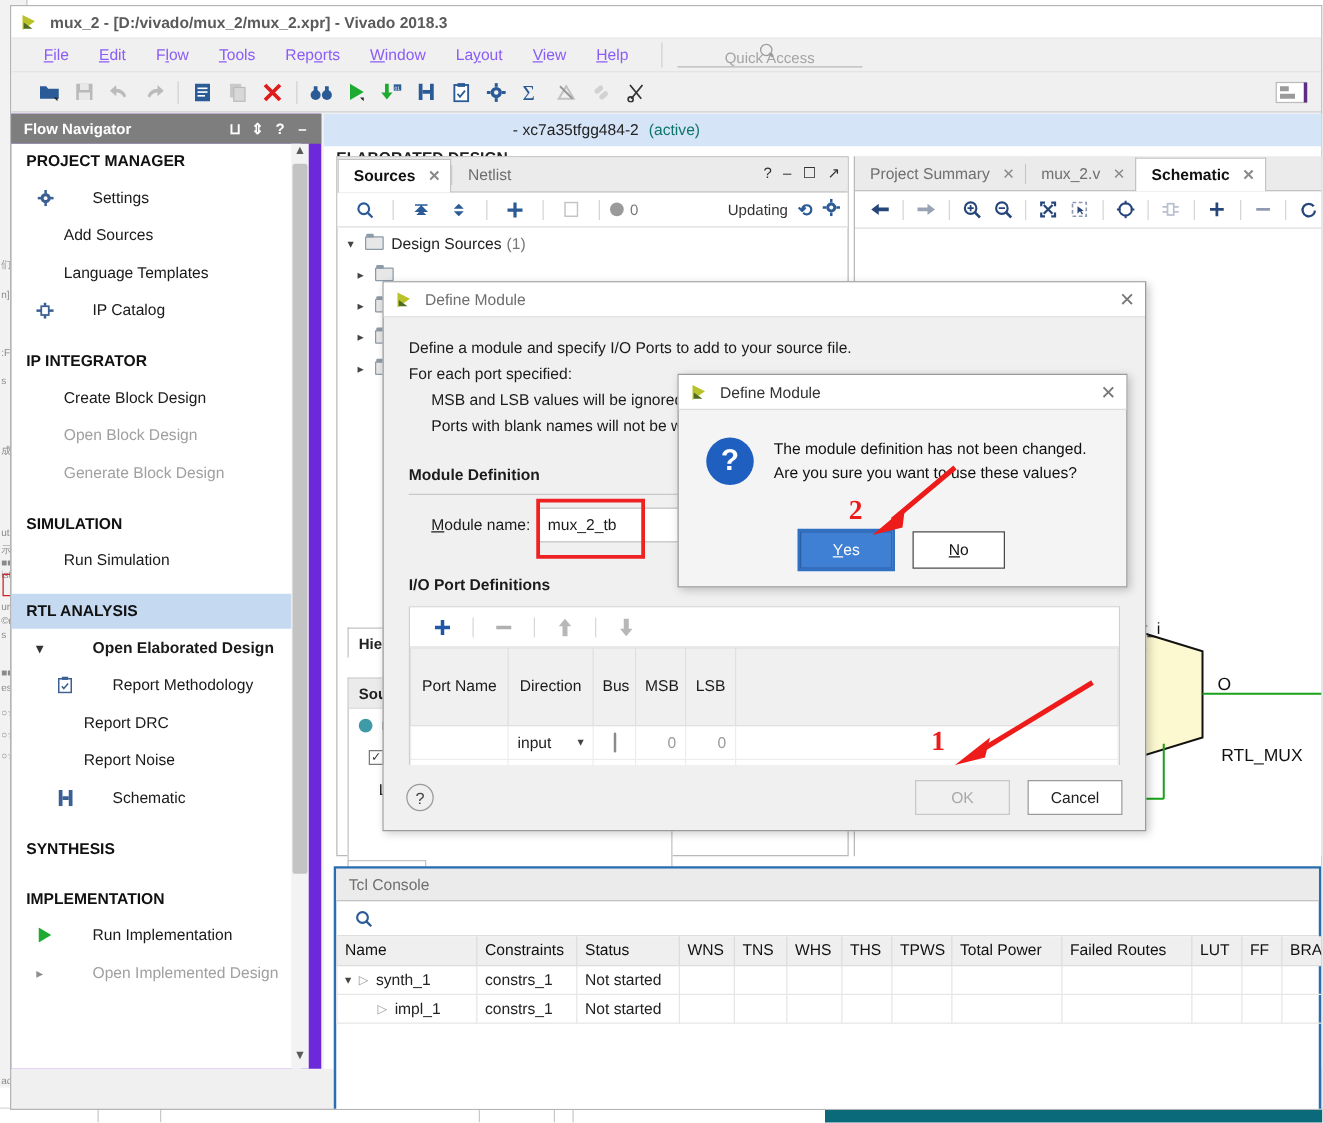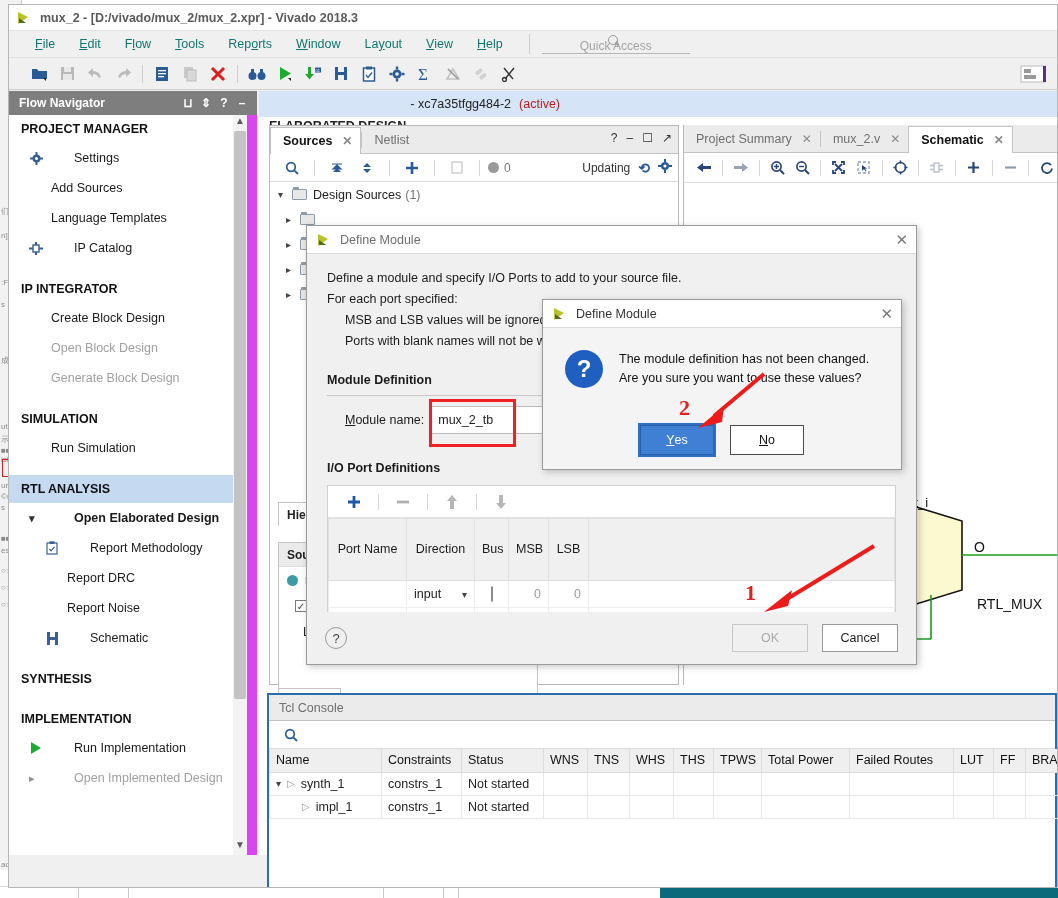--- a/index.html
+++ b/index.html
@@ -50,42 +50,42 @@
   .vlogo:after{
     content:""; position:absolute; left:2px; top:7px;
     border-left:7px solid #4e6b1f; border-top:5px solid transparent; border-bottom:0 solid transparent;
   }
 
   
   .menubar {
     height:27px; background:#f0f0f0; display:flex; align-items:center;
     border-bottom:1px solid #e0e0e0; padding-left:14px;
   }
-  .menuitem { padding:3px 12px; font-size:12.5px; color:#0f766e; cursor:default; }
+  .menuitem { padding:3px 12px; font-size:12.5px; color:#8b5cf6; cursor:default; }
   .menuitem u { text-decoration:underline; }
   .qa-wrap { margin-left:14px; display:flex; align-items:center; border-left:1px solid #cfcfcf; padding-left:12px; height:20px;}
   .qa-box { width:148px; border-bottom:1px solid #b7b7b7; display:flex; align-items:center; height:19px;flex-direction:column; }
   .qa-icon { width:14px; height:13px; position:relative; margin-right:4px; }
   .qa-icon:before{content:"";position:absolute;left:1px;top:0;width:8px;height:8px;border:1.6px solid #9a9a9a;border-radius:50%;}
   .qa-icon:after{content:"";position:absolute;left:8.5px;top:8px;width:4px;height:1.6px;background:#9a9a9a;transform:rotate(45deg);}
   .qa-ph { font-size:12px; color:#a4a4a4; }
 
   
   .toolbar {
     height:32px; background:#f0f0f0; display:flex; align-items:center;
     padding-left:16px; border-bottom:1px solid #cfcfcf; position:relative;
   }
   .tbtn { width:28px; height:26px; display:flex; align-items:center; justify-content:center; position:relative; }
   .tsep { width:1px; height:18px; background:#cfcfcf; margin:0 5px; }
 
   
   .body { position:absolute; left:0; top:86px; width:1050px; height:776px; }
 
   
-  .fnav { position:absolute; left:0; top:0; width:248px; height:764px; background:#d946ef; }
+  .fnav { position:absolute; left:0; top:0; width:248px; height:764px; background:#6d28d9; }
   .fnav-head {
     height:24px; background:#7e7e7e; color:#ffffff; display:flex; align-items:center;
     padding:0 6px 0 10px; font-weight:bold; font-size:12px;
   }
   .fnav-head .sp { flex:1; }
   .fnav-head .hicon { width:18px; text-align:center; font-size:12px; color:#ffffff; }
   .fnav-body { position:absolute; left:0; top:24px; width:232px; height:740px; overflow:hidden; background:#fff; }
   .fn-group { display:flex; align-items:center; height:28px; padding-left:12px; font-weight:bold; font-size:12.5px; color:#111; }
   .fn-group.sel { background:#c5d9f1; }
   .fn-item { display:flex; align-items:center; height:30px; padding-left:42px; font-size:12.5px; color:#1a1a1a;gap:23px; }
@@ -101,21 +101,21 @@
   .fnav-scroll .ar { position:absolute; left:0; width:14px; height:16px; text-align:center; font-size:10px; color:#5a5a5a; }
 
   
   .work { position:absolute; left:250px; top:0; width:800px; height:764px; background:#ffffff; }
   .ed-banner {
     position:absolute; left:0; top:0; width:800px; height:26px; background:#d6e4f7;
     display:flex; align-items:center; padding-left:10px; font-size:12.5px;
   }
   .ed-banner b { font-weight:bold;margin-top:44px; }
   .ed-banner .dev { margin-left:4px; }
-  .ed-banner .act { color:#b91c1c; margin-left:8px; }
+  .ed-banner .act { color:#0f766e; margin-left:8px; }
 
   
   .srcpanel { position:absolute; left:10px; top:34px; width:410px; height:560px; border:1px solid #b9b9b9; background:#fff; }
   .tabrow { height:28px; background:#ebebeb; display:flex; align-items:flex-end; border-bottom:1px solid #c3c3c3; position:relative;}
   .tab { height:27px; display:flex; align-items:center; padding:0 8px 0 12px; font-size:12.5px; color:#6f6f6f; background:#ebebeb; }
   .tab.active { background:#ffffff; color:#111; font-weight:bold; border-top:1px solid #c3c3c3; border-left:1px solid #c3c3c3; border-right:1px solid #c3c3c3; margin-bottom:-1px; }
   .tab .x { margin-left:10px; color:#8a8a8a; font-size:12px; }
   .tab-div { width:1px; height:16px; background:#c3c3c3; align-self:center; }
   .panel-ctrls { position:absolute; right:6px; top:5px; display:flex; align-items:center; gap:9px; color:#333; font-size:12px; }
 

